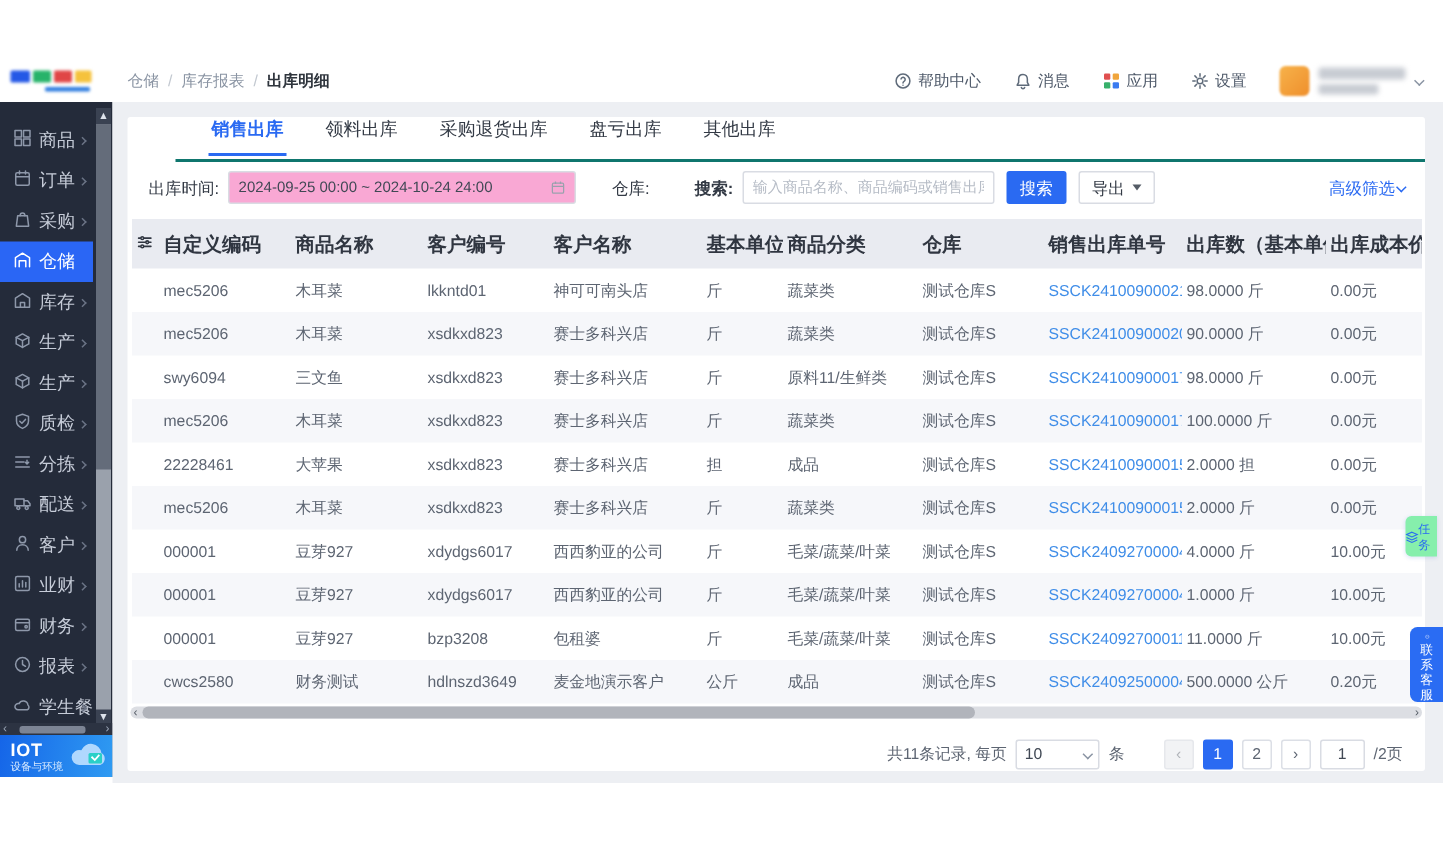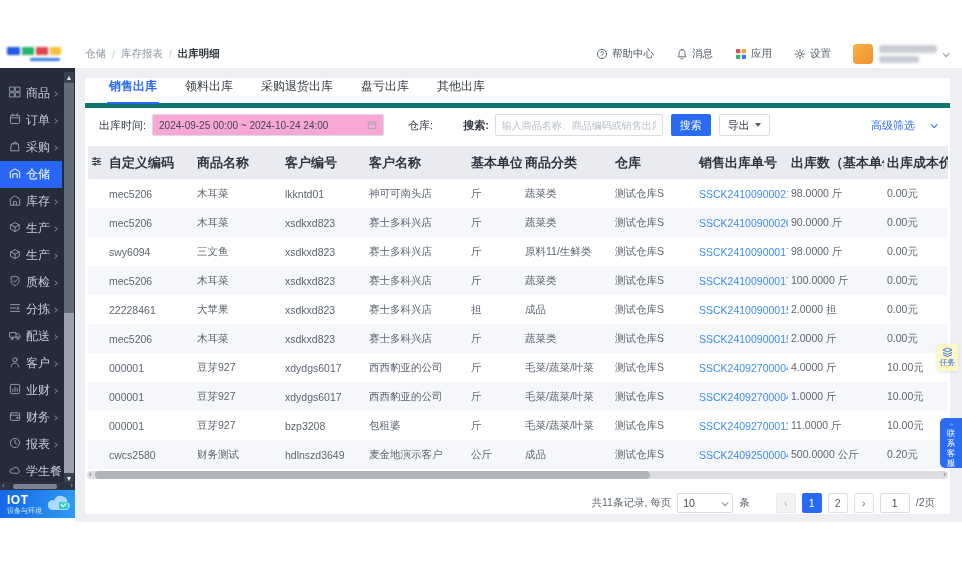--- a/index.html
+++ b/index.html
@@ -38,39 +38,39 @@
   .hscroll-side .sthumb { height:5px; width:44px; background:#7c8494; border-radius:2px; margin-left:6px; cursor:grab; }
   .iot { position:absolute; left:0; bottom:0; width:75px; height:28px; background:linear-gradient(100deg,#1565e8,#2f9bf2); cursor:pointer; overflow:hidden; }
   .iot-title { position:absolute; left:7px; top:3px; color:#fff; font-weight:bold; font-size:12px; letter-spacing:.5px; }
   .iot-sub { position:absolute; left:7px; top:16px; color:#d8eaff; font-size:7px; }
   .iot svg { position:absolute; right:2px; top:2px; }
 
   
   .main { position:absolute; top:68px; left:75px; width:887px; height:454px; background:#edeff3; }
   .card { position:absolute; top:10px; left:10px; width:865px; height:436px; background:#fff; border-radius:2px; }
 
-  .tabs { height:30px; display:flex; align-items:flex-end; border-bottom:5px solid #0f766e; padding-left:10px; }
+  .tabs { height:30px; display:flex; align-items:flex-start; border-bottom:2px solid #0f766e; padding-left:10px;margin-left:32px; }
   .tab { padding:0 14px 8px; font-size:12px; color:#333a45; cursor:pointer; position:relative; }
   .tab.active { color:#2a6af2; font-weight:bold; }
   .tab.active::after { content:""; position:absolute; left:12px; right:12px; bottom:-1px; height:2px; background:#2a6af2; }
 
   .filters { height:30px; display:flex; align-items:center; font-size:11px; color:#333a45; padding-left:14px; margin-top:2px; }
   .f-label { margin-right:6px; white-space:nowrap; }
   .f-label.bold { font-weight:bold; }
   .inputbox { height:22px; border:1px solid #d9dce3; border-radius:2px; background:#f9a8d4; display:flex; align-items:center; font-size:10px; color:#404854; }
   .date-input { width:232px; padding:0 6px; justify-content:space-between; cursor:pointer; }
   .selectbox { width:170px; padding:0 8px; justify-content:space-between; cursor:pointer; }
   .selectbox .chev, .date-chev { border-color:#9aa1ad; }
   .search-input { width:168px; border:1px solid #d9dce3; border-radius:2px; height:22px; font-size:10px; color:#404854; padding:0 6px; outline:none; font-family:inherit; }
   .search-input::placeholder { color:#b6bcc6; }
   .btn { height:22px; border-radius:2px; font-size:11px; display:flex; align-items:center; justify-content:center; cursor:pointer; }
   .btn-primary { width:40px; background:#2a6af2; color:#fff; border:none; margin-left:8px; }
   .btn-plain { min-width:46px; background:#fff; color:#333a45; border:1px solid #d9dce3; margin-left:8px; gap:5px; padding:0 8px; }
   .caret-down { width:0; height:0; border-left:3.5px solid transparent; border-right:3.5px solid transparent; border-top:4px solid #555c66; }
-  .adv { margin-left:auto; margin-right:14px; color:#2a6af2; font-size:11px; display:flex; align-items:center; gap:16px; cursor:pointer; }
+  .adv { margin-left:auto; margin-right:14px; color:#2a6af2; font-size:11px; display:flex; align-items:center; gap:1px; cursor:pointer; }
   .adv .chev { border-color:#2a6af2; } .gap24 { width:24px; }
 
   
   table.grid { border-collapse:collapse; table-layout:fixed; width:860px; margin-left:3px; margin-top:6px; }
   table.grid th { height:33px; background:#e9ebf1; font-size:13px; color:#303641; font-weight:bold; text-align:left; padding:0 3px; overflow:hidden; white-space:nowrap; }
   table.grid td { height:29px; font-size:10.5px; color:#5d6572; text-align:left; padding:0 3px; overflow:hidden; white-space:nowrap; }
   table.grid tr.zebra td { background:#f6f7fa; }
   .link { color:#3f8de8; cursor:pointer; }
   .colset { display:inline-block; cursor:pointer; }
 
@@ -81,21 +81,21 @@
 
   
   .pager { display:flex; align-items:center; justify-content:flex-end; gap:6px; margin-top:14px; padding-right:15px; font-size:10.5px; color:#5d6572; }
   .mini-select { width:56px; height:20px; border:1px solid #d9dce3; border-radius:2px; display:flex; align-items:center; justify-content:space-between; padding:0 5px; font-size:10.5px; color:#404854; cursor:pointer; }
   .pbtn { min-width:20px; height:20px; border-radius:2px; display:flex; align-items:center; justify-content:center; font-size:10.5px; cursor:pointer; border:1px solid #dcdfe6; background:#fff; color:#5d6572; }
   .pbtn.disabled { background:#f2f3f5; color:#b0b3b8; border-color:#e6e8ec; }
   .pbtn.active { background:#2a6af2; border-color:#2a6af2; color:#fff; }
   .jump { width:30px; height:20px; border:1px solid #d9dce3; border-radius:2px; text-align:center; font-size:10.5px; color:#404854; outline:none; font-family:inherit; }
 
   
-  .task-fab { position:absolute; right:4px; top:344px; width:21px; height:27px; background:#fef9c3; border-radius:4px 0 0 4px; display:flex; flex-direction:column; align-items:center; justify-content:center; cursor:pointer; box-shadow:0 1px 3px rgba(40,80,200,.15); }
+  .task-fab { position:absolute; right:4px; top:344px; width:21px; height:27px; background:#86efac; border-radius:4px 0 0 4px; display:flex; flex-direction:row; align-items:center; justify-content:center; cursor:pointer; box-shadow:0 1px 3px rgba(40,80,200,.15); }
   .task-fab span { font-size:8px; color:#2a6af2; }
   .contact-fab { position:absolute; right:0; top:418px; width:22px; height:50px; background:#2a6cf3; border-radius:5px 0 0 5px; display:flex; flex-direction:column; align-items:center; padding-top:5px; gap:2px; cursor:pointer; }
   .contact-fab .vtext { color:#fff; font-size:8.5px; width:10px; line-height:10px; text-align:center; }
 </style>
 </head>
 <body>
 
 <div class="stage">
 
   <div class="topbar">

